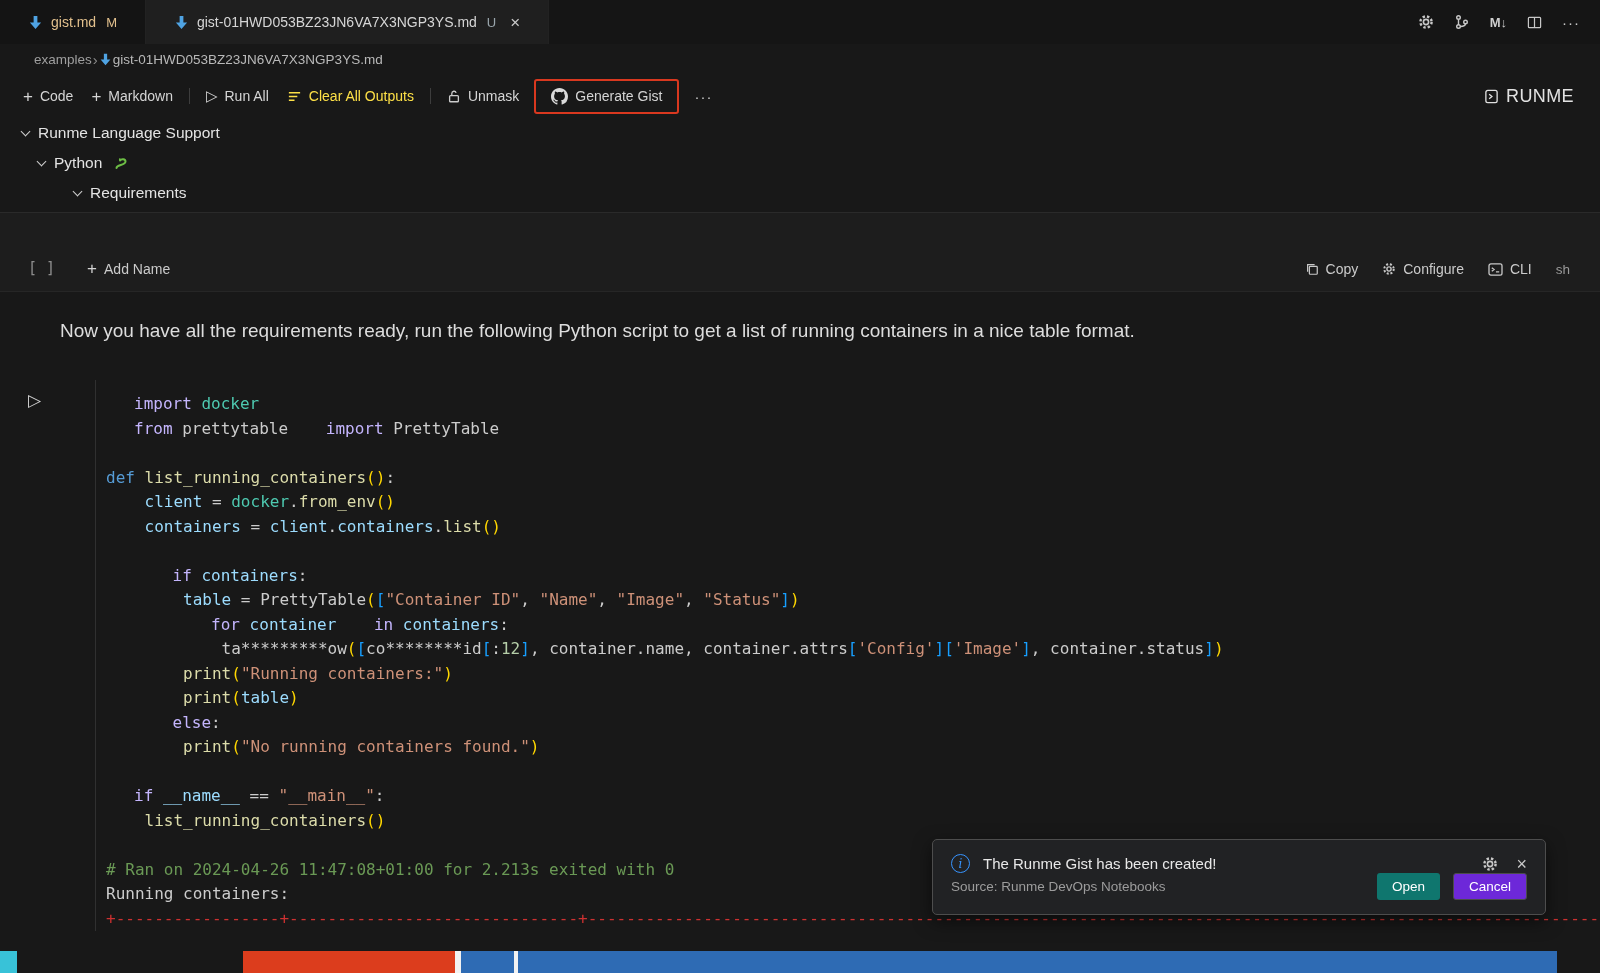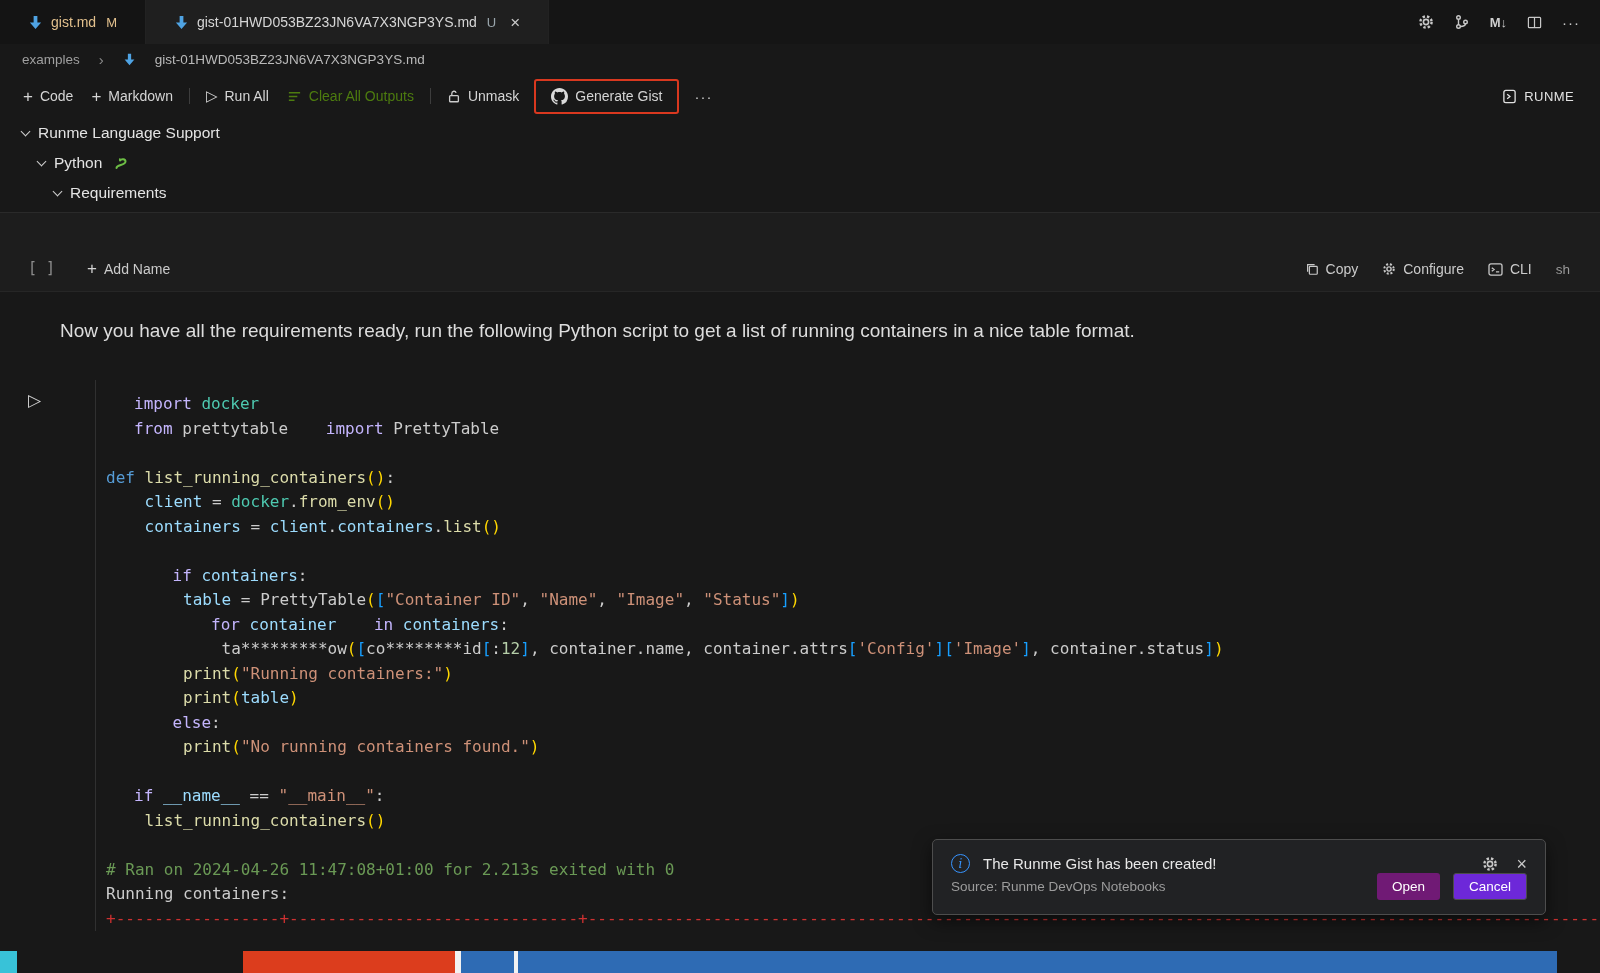--- a/index.html
+++ b/index.html
@@ -15,42 +15,42 @@
   .tab-label { color:#d6d6d6; white-space:nowrap; }
   .badge { font-size:13px; color:#9aa6ad; margin-left:2px; }
   .tab-close { color:#c9c9c9; font-size:17px; line-height:1; margin-left:6px; }
   .tabbar-fill { flex:1; }
   .tabbar-actions { display:flex; align-items:center; gap:20px; padding-right:20px; color:#c8c8c8; }
   .tb-action { display:flex; align-items:center; cursor:pointer; }
   .md-run-label { font-weight:bold; font-size:13px; color:#d0d0d0; }
   .more-dots { font-size:15px; letter-spacing:1px; color:#c8c8c8; }
 
   
-  .breadcrumb { height:30px; display:flex; align-items:center; gap:19px; padding-left:22px;
+  .breadcrumb { height:30px; display:flex; align-items:center; gap:1px; padding-left:34px;
                 font-size:13.5px; color:#9f9f9f; }
   .breadcrumb .file { color:#b9b9b9; }
   .crumb-sep { color:#8a8a8a; font-size:15px; }
 
   
   .nb-toolbar { height:44px; display:flex; align-items:center; padding-left:14px; font-size:14px; color:#d5d5d5; }
   .tb-item { display:flex; align-items:center; gap:7px; padding:5px 9px; border-radius:4px; cursor:pointer; white-space:nowrap; }
   .plus-glyph { font-size:17px; line-height:1; color:#d5d5d5; }
   .run-glyph { font-size:15px; }
   .tb-sep { width:1px; height:16px; background:#3d3d3d; margin:0 7px; }
-  .tb-item.disabled { color:#4d7c0f; cursor:default; }
+  .tb-item.disabled { color:#fde047; cursor:default; }
   .gist-annotation { display:flex; align-items:center; border:2.5px solid #d9381f; border-radius:3px;
                      padding:2px 6px; margin:0 6px; }
   .runme-brand { margin-left:auto; margin-right:26px; display:flex; align-items:center; gap:7px;
-                 font-size:13px; letter-spacing:0.4px; color:#e2e2e2; cursor:pointer; }
+                 font-size:18px; letter-spacing:0.4px; color:#e2e2e2; cursor:pointer; }
 
   
   .outline-row { height:30px; display:flex; align-items:center; gap:9px; font-size:15.5px; color:#e3e3e3; cursor:pointer; }
   .chev { width:7px; height:7px; border-right:1.6px solid #cfcfcf; border-bottom:1.6px solid #cfcfcf;
           transform:rotate(45deg); margin-top:-4px; flex:none; }
-  .ind0 { padding-left:22px; } .ind1 { padding-left:38px; } .ind2 { padding-left:54px; }
+  .ind0 { padding-left:22px; } .ind1 { padding-left:38px; } .ind2 { padding-left:54px;margin-left:20px; }
   .snake { margin-left:2px; display:flex; }
 
   
   .cell-strip { margin-top:4px; height:80px; background:#1d1d1d; border-top:1px solid #2a2a2a;
                 border-bottom:1px solid #262626; display:flex; align-items:flex-end;
                 padding:0 30px 14px 28px; font-size:14px; color:#cbcbcb; }
   .gutter-brackets { font-family:"DejaVu Sans Mono", monospace; color:#8d8d8d; font-size:15px; margin-right:32px; }
   .strip-item { display:flex; align-items:center; gap:7px; cursor:pointer; }
   .strip-actions { margin-left:auto; display:flex; align-items:center; gap:24px; }
   .lang-id { color:#9a9a9a; font-size:13.5px; }
@@ -306,21 +306,21 @@
               <circle cx="8" cy="8" r="2.6" fill="none" stroke="#C8C8C8" stroke-width="1.6"></circle>
               <circle cx="8" cy="8" r="5.6" fill="none" stroke="#C8C8C8" stroke-width="2.4" stroke-dasharray="2.4 2.05"></circle>
             </svg>
         </span>
         <span class="toast-close">×</span>
       </span>
     </div>
     <div class="toast-row2">
       <span>Source: Runme DevOps Notebooks</span>
       <span class="toast-buttons">
-        <button class="btn btn-open" style="background: #701a75;">Open</button>
+        <button class="btn btn-open" style="background: #0f766e;">Open</button>
         <button class="btn btn-cancel">Cancel</button>
       </span>
     </div>
   </div>
 
   <div class="bottom-strip">
       <div class="strip-seg" style="left: 0px; width: 17px; background: rgb(56, 194, 216);"></div>
       <div class="strip-seg" style="left: 243px; width: 212px; background: rgb(220, 61, 29);"></div>
       <div class="strip-seg" style="left: 455px; width: 6px; background: rgb(242, 242, 242);"></div>
       <div class="strip-seg" style="left: 461px; width: 53px; background: rgb(46, 107, 180);"></div>

